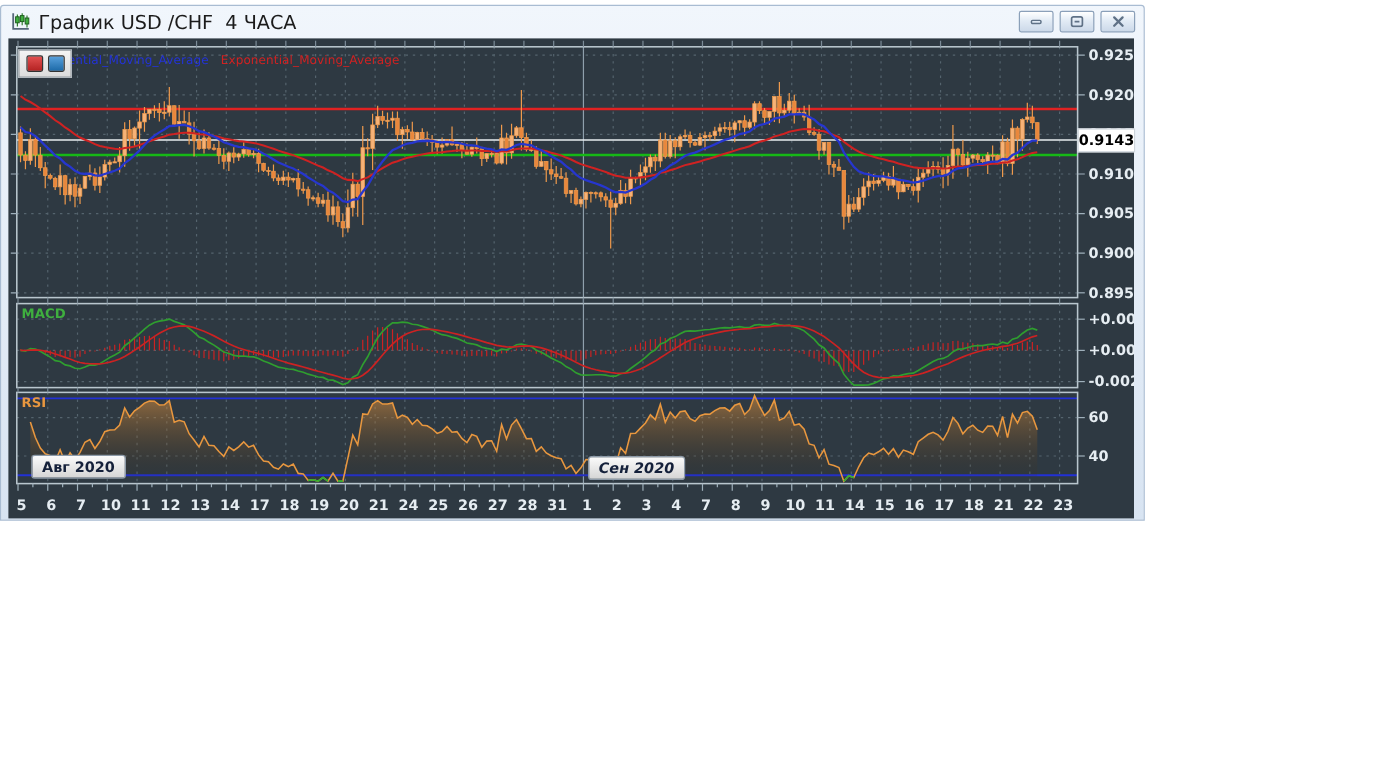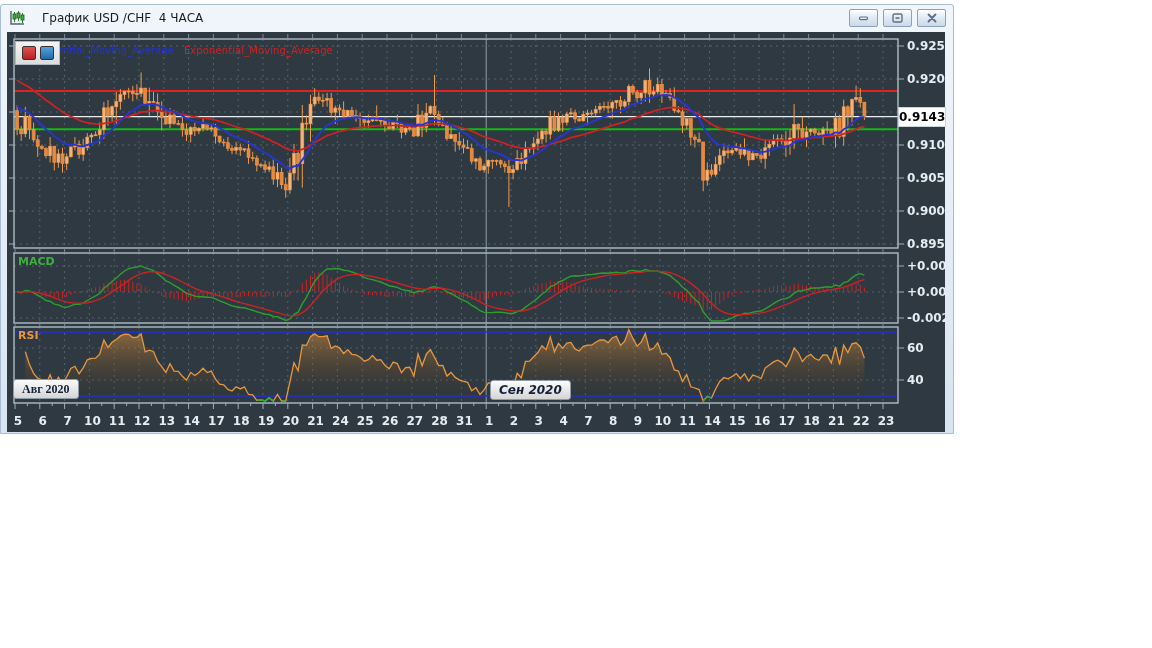--- a/index.html
+++ b/index.html
@@ -1,38 +1,38 @@
 <!DOCTYPE html>
 <html><head>
 <meta charset="utf-8">
 <style>
   html,body{margin:0;padding:0;background:#ffffff;font-family:"DejaVu Sans",sans-serif;}
   .stage{position:relative;width:1152px;height:648px;background:#fff;overflow:hidden;}
   .window{position:absolute;left:0;top:4px;width:954px;height:430px;box-sizing:border-box;
           background:linear-gradient(#f1f6fc,#d8e4f2);border:1px solid #a9bcd2;border-radius:3px 3px 0 0;}
   .titlebar{height:26px;display:flex;align-items:center;padding:0 7px;}
-  .titlebar-title{font-size:12px;color:#1b1b1b;margin-left:16px;flex:1;white-space:pre;}
+  .titlebar-title{font-size:16px;color:#1b1b1b;margin-left:6px;flex:1;white-space:pre;}
   .tb-btn{width:27px;height:16px;margin-left:5px;border:1px solid #8ba0b9;border-radius:2px;
           background:linear-gradient(#ffffff,#e2ebf5 45%,#ccd9e9);display:flex;align-items:center;justify-content:center;cursor:default;}
   .client{position:absolute;left:6px;top:27px;width:938px;height:400px;background:#2e3942;}
   .client svg{position:absolute;left:0;top:0;}
   svg text{font-family:"DejaVu Sans",sans-serif;}
   .legend-labels{position:absolute;left:18px;top:13px;z-index:3;font-size:10px;letter-spacing:.1px;white-space:nowrap;}
   .lg-fast{color:#2333d8;margin-right:10px;}
   .lg-slow{color:#d02222;}
   .swatch-panel{position:absolute;left:8px;top:9px;width:43px;height:22px;z-index:4;background:linear-gradient(#f4f4f4,#dcdcdc);
                 border:1px solid #b0b7bd;display:flex;align-items:center;justify-content:center;gap:4px;}
   .swatch{width:12px;height:12px;border:1px solid #333;border-radius:2px;}
   .swatch.red{background:linear-gradient(#e25050,#b42222);}
   .swatch.blue{background:linear-gradient(#58a0dc,#1d6aa8);}
   .price-box{position:absolute;left:891px;top:75px;width:46px;height:18px;z-index:5;background:#ffffff;border:1px solid #cdd5dc;
              color:#000;font-size:12px;font-weight:600;text-align:left;line-height:18px;}
   .mbox{position:absolute;height:18px;padding:0 8px;z-index:5;background:linear-gradient(#fbfbfb,#d5d5d5);
         border:1px solid #8d9aa8;border-radius:3px;font-size:12px;font-weight:600;color:#14203a;line-height:18px;}
-  .mbox.aug{left:6px;top:347px;font-family:Liberation Serif, serif;}
+  .mbox.aug{left:19px;top:347px;}
   .mbox.sep{left:483px;top:348px;font-style:italic;}
 </style>
 </head>
 <body>
 
 <div class="stage">
   <div class="window">
     <div class="titlebar">
       <svg width="18" height="16" viewBox="0 0 18 16">
         <path d="M3 1 V14 H16" fill="none" stroke="#55667a" stroke-width="1.5"></path>

